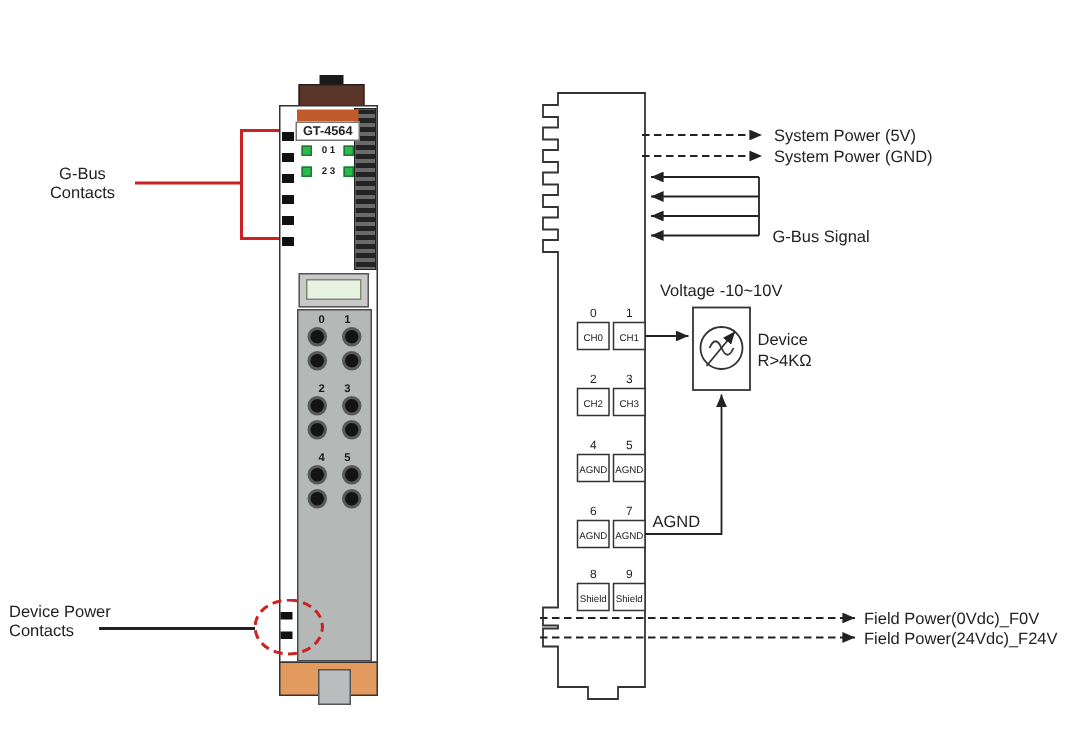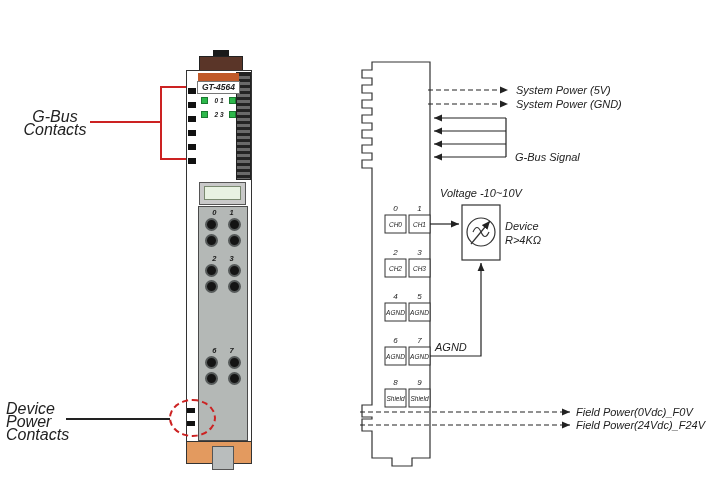--- a/index.html
+++ b/index.html
@@ -1,17 +1,17 @@
 <!DOCTYPE html>
 <html style="--accent-red: #cc2222; --led-green: #2db84b; --module-base-orange: #e39a5f; --module-cap-brown: #5a3528; --label-strip-orange: #c05a2a;"><head>
 <meta charset="utf-8">
 <style>
   html,body{margin:0;padding:0;background:#fff;}
   .canvas{position:relative;width:720px;height:500px;background:#fff;overflow:hidden;
-          font-family:"Liberation Sans",sans-serif;color:#222;font-style:italic;}
+          font-family:"Liberation Sans",sans-serif;color:#222;}
   .abs{position:absolute;}
   
   .cap-knob{left:213px;top:50px;width:16px;height:8px;background:#1a1a1a;}
   .cap{left:199px;top:56px;width:44px;height:15px;background:var(--module-cap-brown,#5a3528);border:1px solid #222;box-sizing:border-box;}
   .body{left:186px;top:70px;width:66px;height:372px;background:#fff;border:1.5px solid #333;box-sizing:border-box;}
   .heatsink{left:236px;top:72px;width:15px;height:108px;border:1px solid #222;box-sizing:border-box;
             background:repeating-linear-gradient(180deg,#232323 0 3px,#6a6a6a 3px 6px);}
   .label-strip{left:198px;top:73px;width:41px;height:8px;background:var(--label-strip-orange,#c05a2a);}
   .model-box{left:197px;top:81px;width:43px;height:13px;background:#fff;border:1px solid #777;box-sizing:border-box;
              font-size:8.5px;font-weight:bold;text-align:center;line-height:11px;}
@@ -22,21 +22,21 @@
   .connector-outer{left:199px;top:182px;width:47px;height:23px;background:#c9c9c9;border:1px solid #555;box-sizing:border-box;}
   .connector-inner{left:204px;top:186px;width:37px;height:14px;background:#e8f2e2;border:1px solid #7a8a70;box-sizing:border-box;}
   .face{left:198px;top:206px;width:50px;height:235px;background:#b4b8b6;border:1px solid #4a4a4a;box-sizing:border-box;}
   .tgroup{position:absolute;left:0;width:48px;height:46px;}
   .tnum{position:absolute;left:0;top:0;width:48px;height:8px;font-size:7.5px;font-weight:bold;text-align:center;word-spacing:11px;line-height:8px;color:#1a1a1a;}
   .hole-row{position:absolute;left:6px;width:36px;display:flex;justify-content:space-between;}
   .hole{width:13px;height:13px;border-radius:50%;background:#141414;border:2px solid #565a5a;box-sizing:border-box;}
   .base{left:186px;top:441px;width:66px;height:23px;background:var(--module-base-orange,#e39a5f);border:1.5px solid #333;box-sizing:border-box;}
   .latch{left:212px;top:446px;width:22px;height:24px;background:#b9bdbd;border:1px solid #555;box-sizing:border-box;}
   
-  .callout{font-size:16px;line-height:13px;color:#222;}
+  .callout{font-size:11px;line-height:13px;color:#222;}
   .redline{background:var(--accent-red,#cc2222);}
   .blackline{background:#222;}
   .red-ellipse{left:169px;top:399px;width:47px;height:38px;border:2px dashed var(--accent-red,#cc2222);border-radius:50%;box-sizing:border-box;}
   
   svg text{font-family:"Liberation Sans",sans-serif;fill:#222;}
   .s-label{font-size:11px;}
   .t-num{font-size:8px;text-anchor:middle;}
   .t-label{font-size:6.5px;text-anchor:middle;}
 </style>
 </head>
@@ -84,22 +84,22 @@
       <div class="tnum">2 3</div>
       <div class="hole-row" style="top:9px;">
           <span class="hole"></span>
           <span class="hole"></span>
         </div>
       <div class="hole-row" style="top:25px;">
           <span class="hole"></span>
           <span class="hole"></span>
         </div>
     </div>
-    <div class="tgroup" style="top:140px;">
-      <div class="tnum">6 7</div>
+    <div class="tgroup" style="top:94px;">
+      <div class="tnum">4 5</div>
       <div class="hole-row" style="top:9px;">
           <span class="hole"></span>
           <span class="hole"></span>
         </div>
       <div class="hole-row" style="top:25px;">
           <span class="hole"></span>
           <span class="hole"></span>
         </div>
     </div>
   </div>

